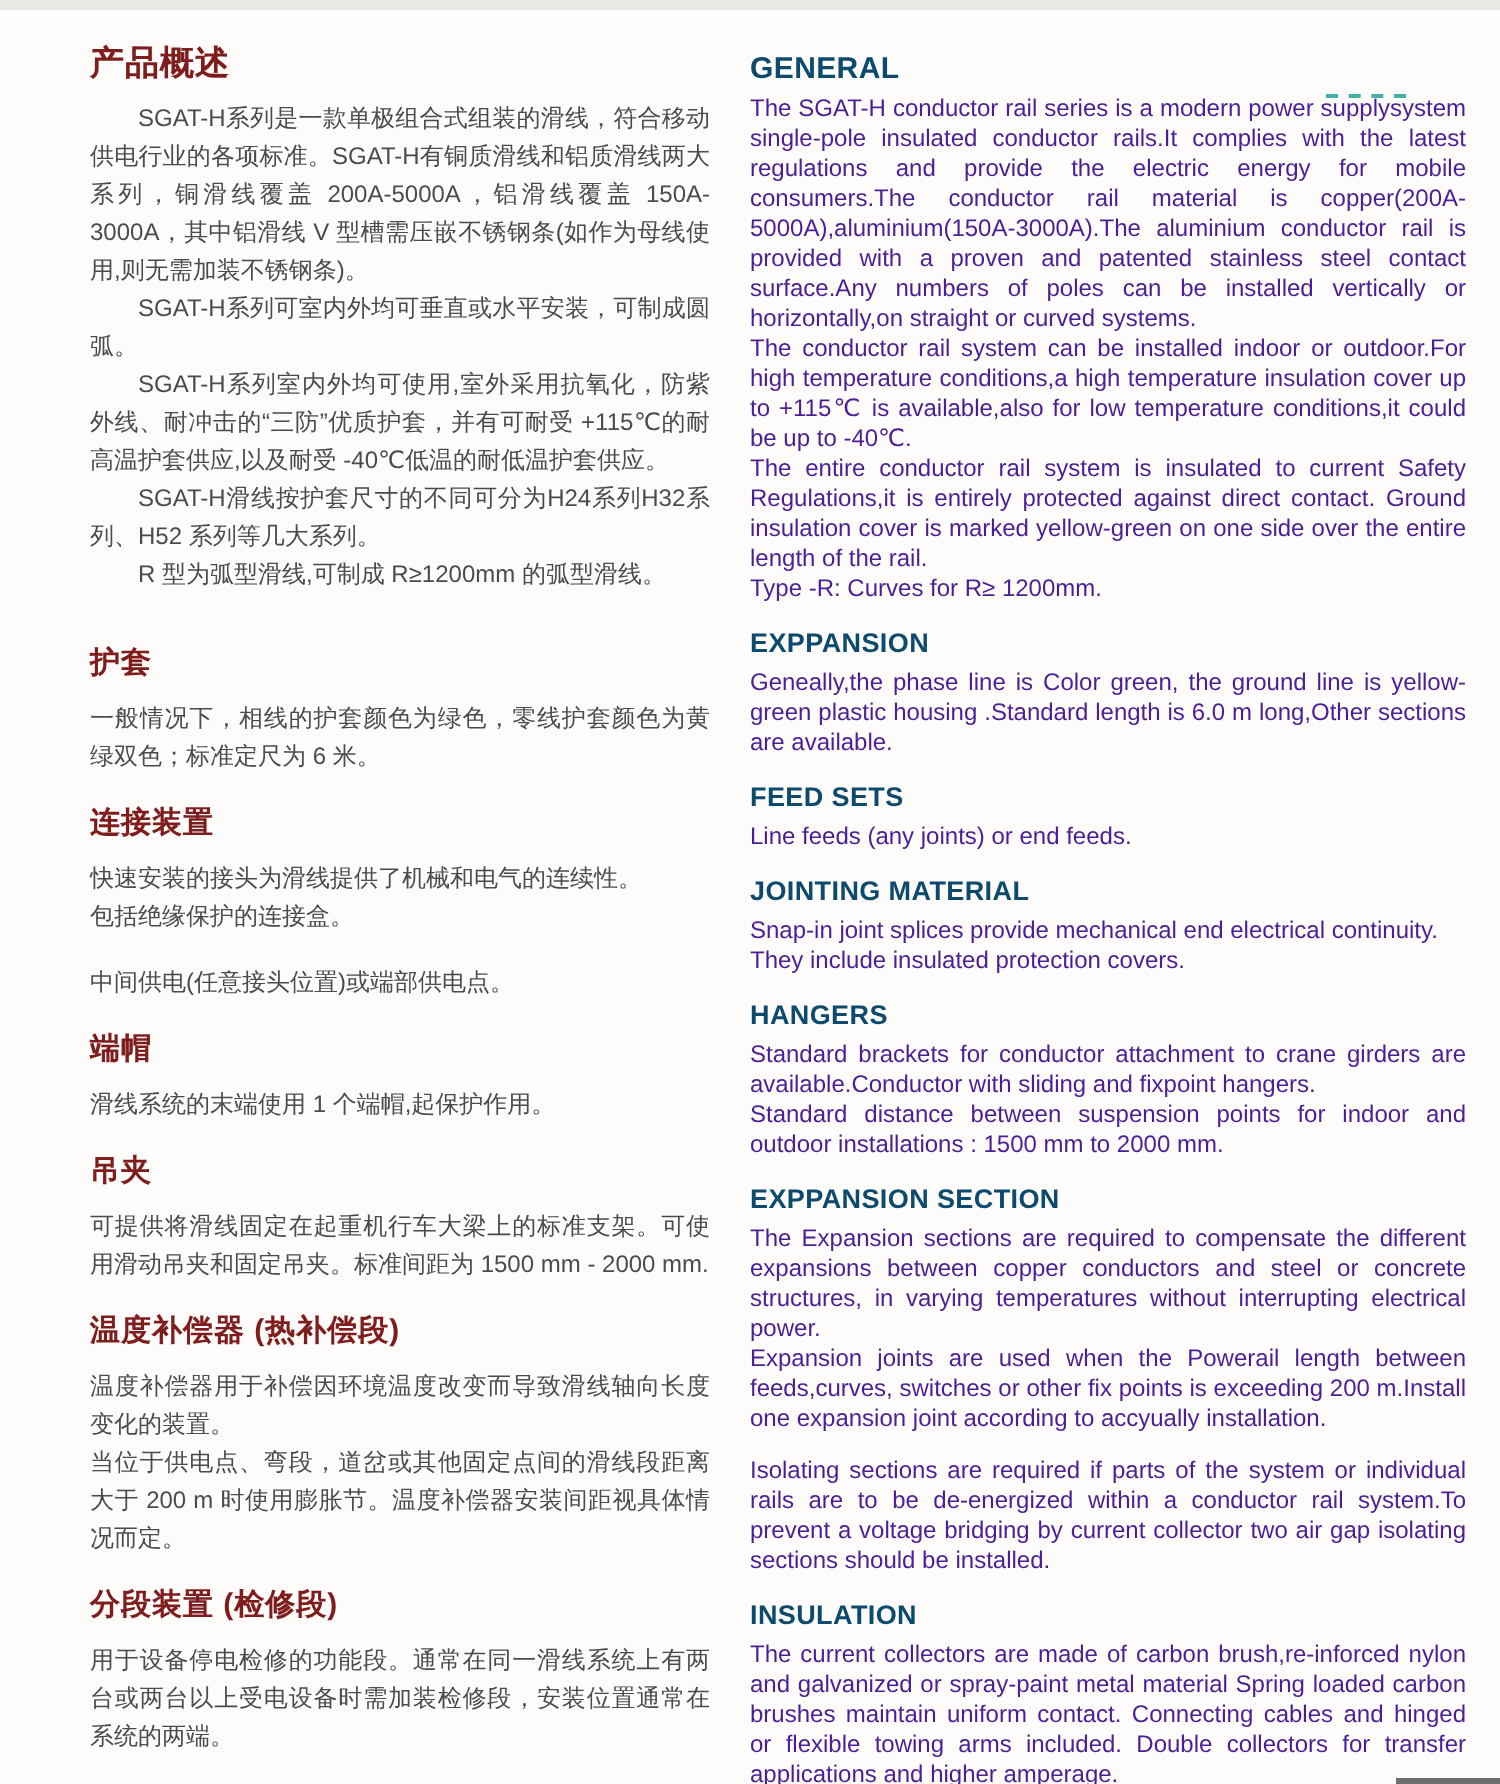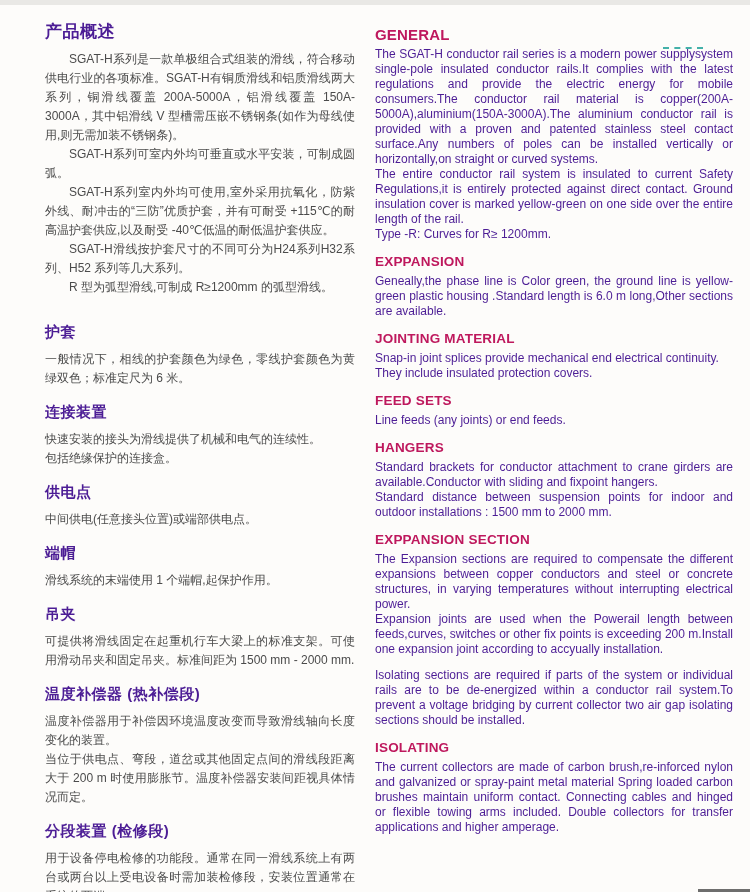--- a/index.html
+++ b/index.html
@@ -23,37 +23,37 @@
 
   .sec{margin:0 0 0 0;}
   .col-left .sec{margin-bottom:14px;}
   .col-left .sec.sec-product{margin-bottom:25px;}
   .col-right .sec{margin-bottom:11px;}
 
   
   .zh h2{
     margin:0 0 8px 0;
     font-size:15px;line-height:20px;
-    color:#4c1d95;font-weight:bold;
+    color:#7f1d1d;font-weight:bold;
     letter-spacing:.5px;
   }
   .zh.sec-product h2{font-size:17px;}
   .zh p{
     margin:0;
     font-size:12px;line-height:19px;
     color:#4b4b4b;
     text-align:justify;
   }
   .zh.sec-product p{text-indent:2em;}
 
   
   .en h2{
     margin:0 0 4px 0;
     font-size:13.5px;line-height:17px;
-    color:#be185d;font-weight:bold;
+    color:#0c4a6e;font-weight:bold;
     letter-spacing:.2px;
   }
   .col-right .sec:first-child h2{font-size:15px;}
   .en p{
     margin:0;
     font-size:12px;line-height:15px;
     color:#4c1d95;
     text-align:justify;
   }
 </style>
@@ -76,21 +76,20 @@
         <section class="sec zh">
           <h2>护套</h2>
           <p>一般情况下，相线的护套颜色为绿色，零线护套颜色为黄绿双色；标准定尺为 6 米。</p>
         </section>
         <section class="sec zh">
           <h2>连接装置</h2>
           <p>快速安装的接头为滑线提供了机械和电气的连续性。</p>
           <p>包括绝缘保护的连接盒。</p>
         </section>
         <section class="sec zh">
-          <h2>供电点</h2>
           <p>中间供电(任意接头位置)或端部供电点。</p>
         </section>
         <section class="sec zh">
           <h2>端帽</h2>
           <p>滑线系统的末端使用 1 个端帽,起保护作用。</p>
         </section>
         <section class="sec zh">
           <h2>吊夹</h2>
           <p>可提供将滑线固定在起重机行车大梁上的标准支架。可使用滑动吊夹和固定吊夹。标准间距为 1500 mm - 2000 mm.</p>
         </section>
@@ -101,49 +100,50 @@
         </section>
         <section class="sec zh">
           <h2>分段装置 (检修段)</h2>
           <p>用于设备停电检修的功能段。通常在同一滑线系统上有两台或两台以上受电设备时需加装检修段，安装位置通常在系统的两端。</p>
         </section>
       </div>
     <div class="col col-right" id="right-col">
         <section class="sec en">
           <h2>GENERAL</h2>
           <p>The SGAT-H conductor rail series is a modern power supplysystem single-pole insulated conductor rails.It complies with the latest regulations and provide the electric energy for mobile consumers.The conductor rail material is copper(200A-5000A),aluminium(150A-3000A).The aluminium conductor rail is provided with a proven and patented stainless steel contact surface.Any numbers of poles can be installed vertically or horizontally,on straight or curved systems.</p>
+          <p>The conductor rail system can be installed indoor or outdoor.For high temperature conditions,a high temperature insulation cover up to +115℃ is available,also for low temperature conditions,it could be up to -40℃.</p>
           <p>The entire conductor rail system is insulated to current Safety Regulations,it is entirely protected against direct contact. Ground insulation cover is marked yellow-green on one side over the entire length of the rail.</p>
           <p>Type -R: Curves for R≥ 1200mm.</p>
         </section>
         <section class="sec en">
           <h2>EXPPANSION</h2>
           <p>Geneally,the phase line is Color green, the ground line is yellow-green plastic housing .Standard length is 6.0 m long,Other sections are available.</p>
         </section>
         <section class="sec en">
+          <h2>FEED SETS</h2>
+          <p>Line feeds (any joints) or end feeds.</p>
+        </section>
+        <section class="sec en">
           <h2>JOINTING MATERIAL</h2>
           <p>Snap-in joint splices provide mechanical end electrical continuity.</p>
           <p>They include insulated protection covers.</p>
-        </section>
-        <section class="sec en">
-          <h2>FEED SETS</h2>
-          <p>Line feeds (any joints) or end feeds.</p>
         </section>
         <section class="sec en">
           <h2>HANGERS</h2>
           <p>Standard brackets for conductor attachment to crane girders are available.Conductor with sliding and fixpoint hangers.</p>
           <p>Standard distance between suspension points for indoor and outdoor installations : 1500 mm to 2000 mm.</p>
         </section>
         <section class="sec en">
           <h2>EXPPANSION SECTION</h2>
           <p>The Expansion sections are required to compensate the different expansions between copper conductors and steel or concrete structures, in varying temperatures without interrupting electrical power.</p>
           <p>Expansion joints are used when the Powerail length between feeds,curves, switches or other fix points is exceeding 200 m.Install one expansion joint according to accyually installation.</p>
         </section>
         <section class="sec en">
           <p>Isolating sections are required if parts of the system or individual rails are to be de-energized  within a conductor rail system.To prevent a voltage bridging by current collector two air gap isolating sections should be installed.</p>
         </section>
         <section class="sec en">
-          <h2>ISOLATING</h2>
+          <h2>INSULATION</h2>
           <p>The current collectors are made of carbon brush,re-inforced nylon and galvanized or spray-paint metal  material Spring loaded carbon brushes maintain uniform contact. Connecting cables and hinged or flexible towing arms included. Double collectors for transfer applications and higher amperage.</p>
         </section>
       </div>
   </div>
   <div class="corner-mark"></div>
 </div>
 
 </body></html>

